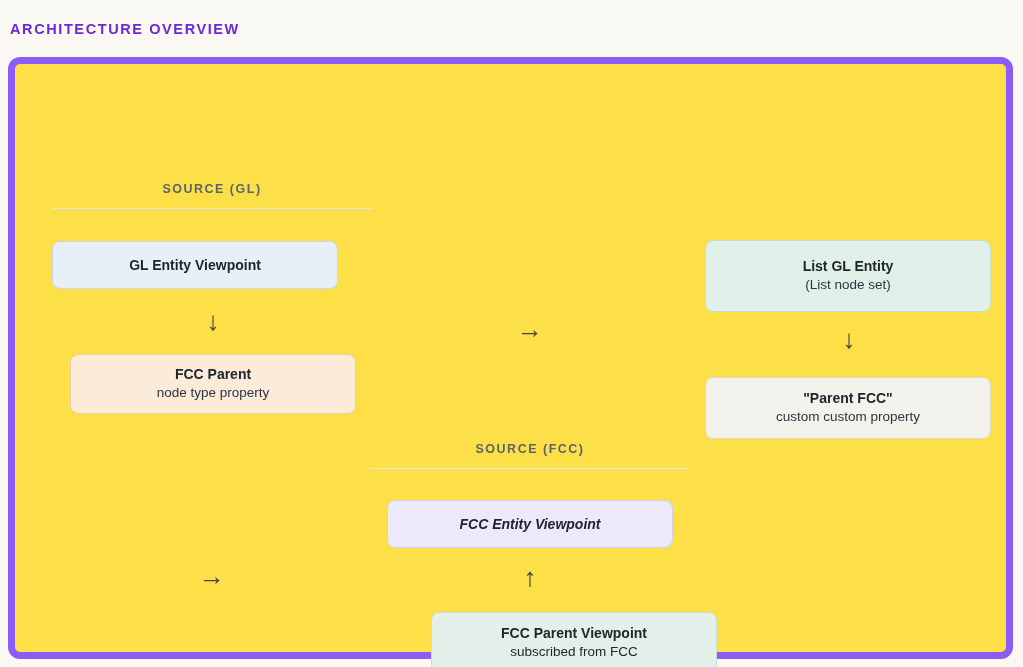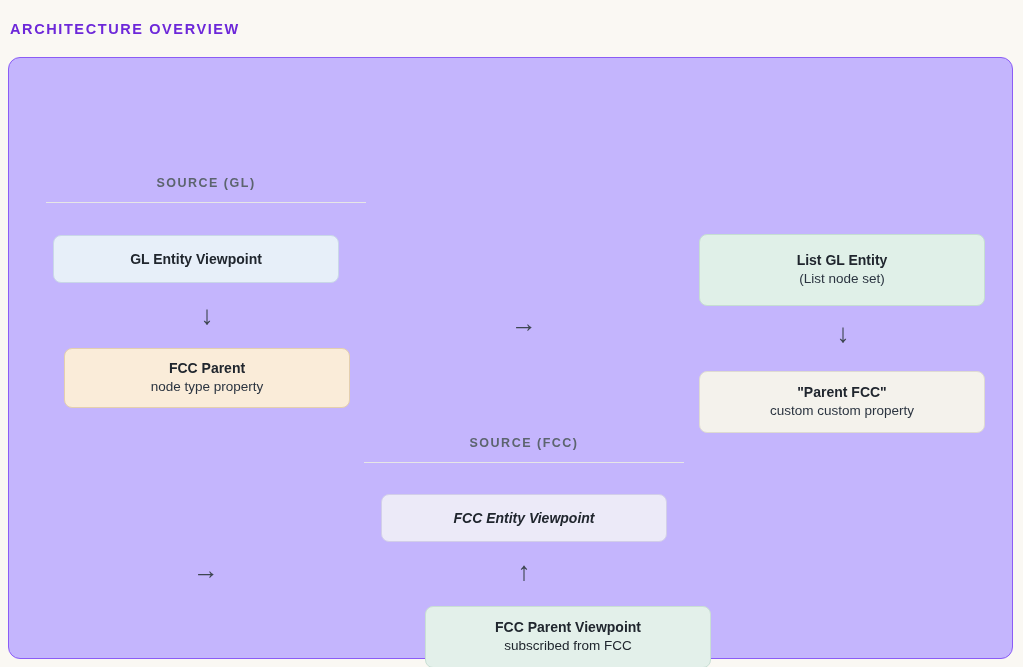--- a/index.html
+++ b/index.html
@@ -25,22 +25,22 @@
     color: #6d28d9;
     margin-top: 16px;
   }
 
   .card {
     position: absolute;
     left: 8px;
     top: 57px;
     width: 1005px;
     height: 602px;
-    background: #c4b5fd;
-    border: 1px solid #8b5cf6;
+    background: #fde047;
+    border: 7px solid #8b5cf6;
     border-radius: 12px;
     box-sizing: border-box;
   }
 
   
   .col-head {
     position: absolute;
     text-align: center;
   }
   .col-head .ch-label {
@@ -81,21 +81,21 @@
     display: block;
   }
   .node .ln2 {
     font-size: 13.5px;
     color: #2b3440;
     display: block;
   }
   .node.two-bold .ln2 { font-weight: normal; color: #20262e; }
 
   #node-gl-entity-viewpoint {
-    left: 44px; top: 177px; width: 286px; height: 48px;
+    left: 37px; top: 177px; width: 286px; height: 48px;
     background: #e7eff9; border: 1px solid #c9d7e8;
   }
   #node-fcc-parent {
     left: 55px; top: 290px; width: 286px; height: 60px;
     background: #faecd9; border: 1px solid #e4cfae;
   }
   #node-list-gl-entity {
     left: 690px; top: 176px; width: 286px; height: 72px;
     background: #e0f0e8; border: 1px solid #c5ded2;
   }

